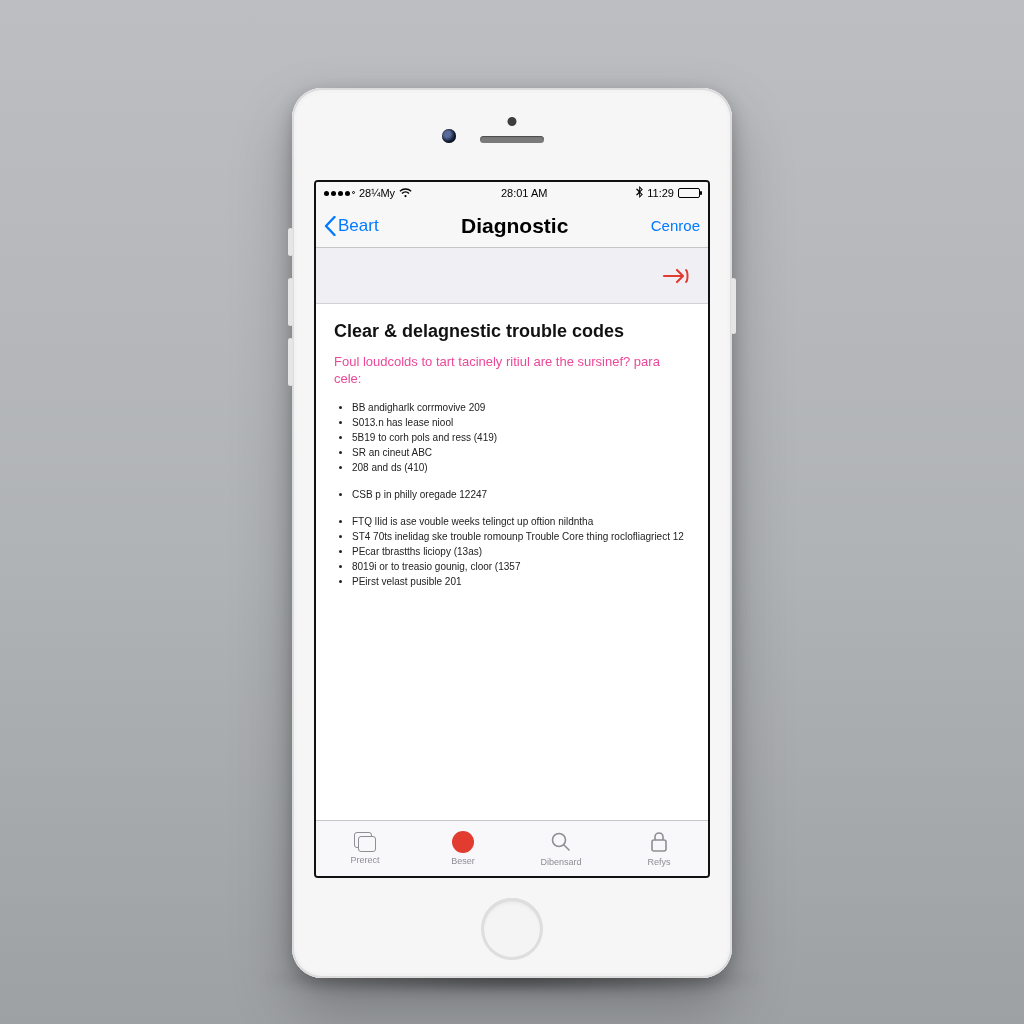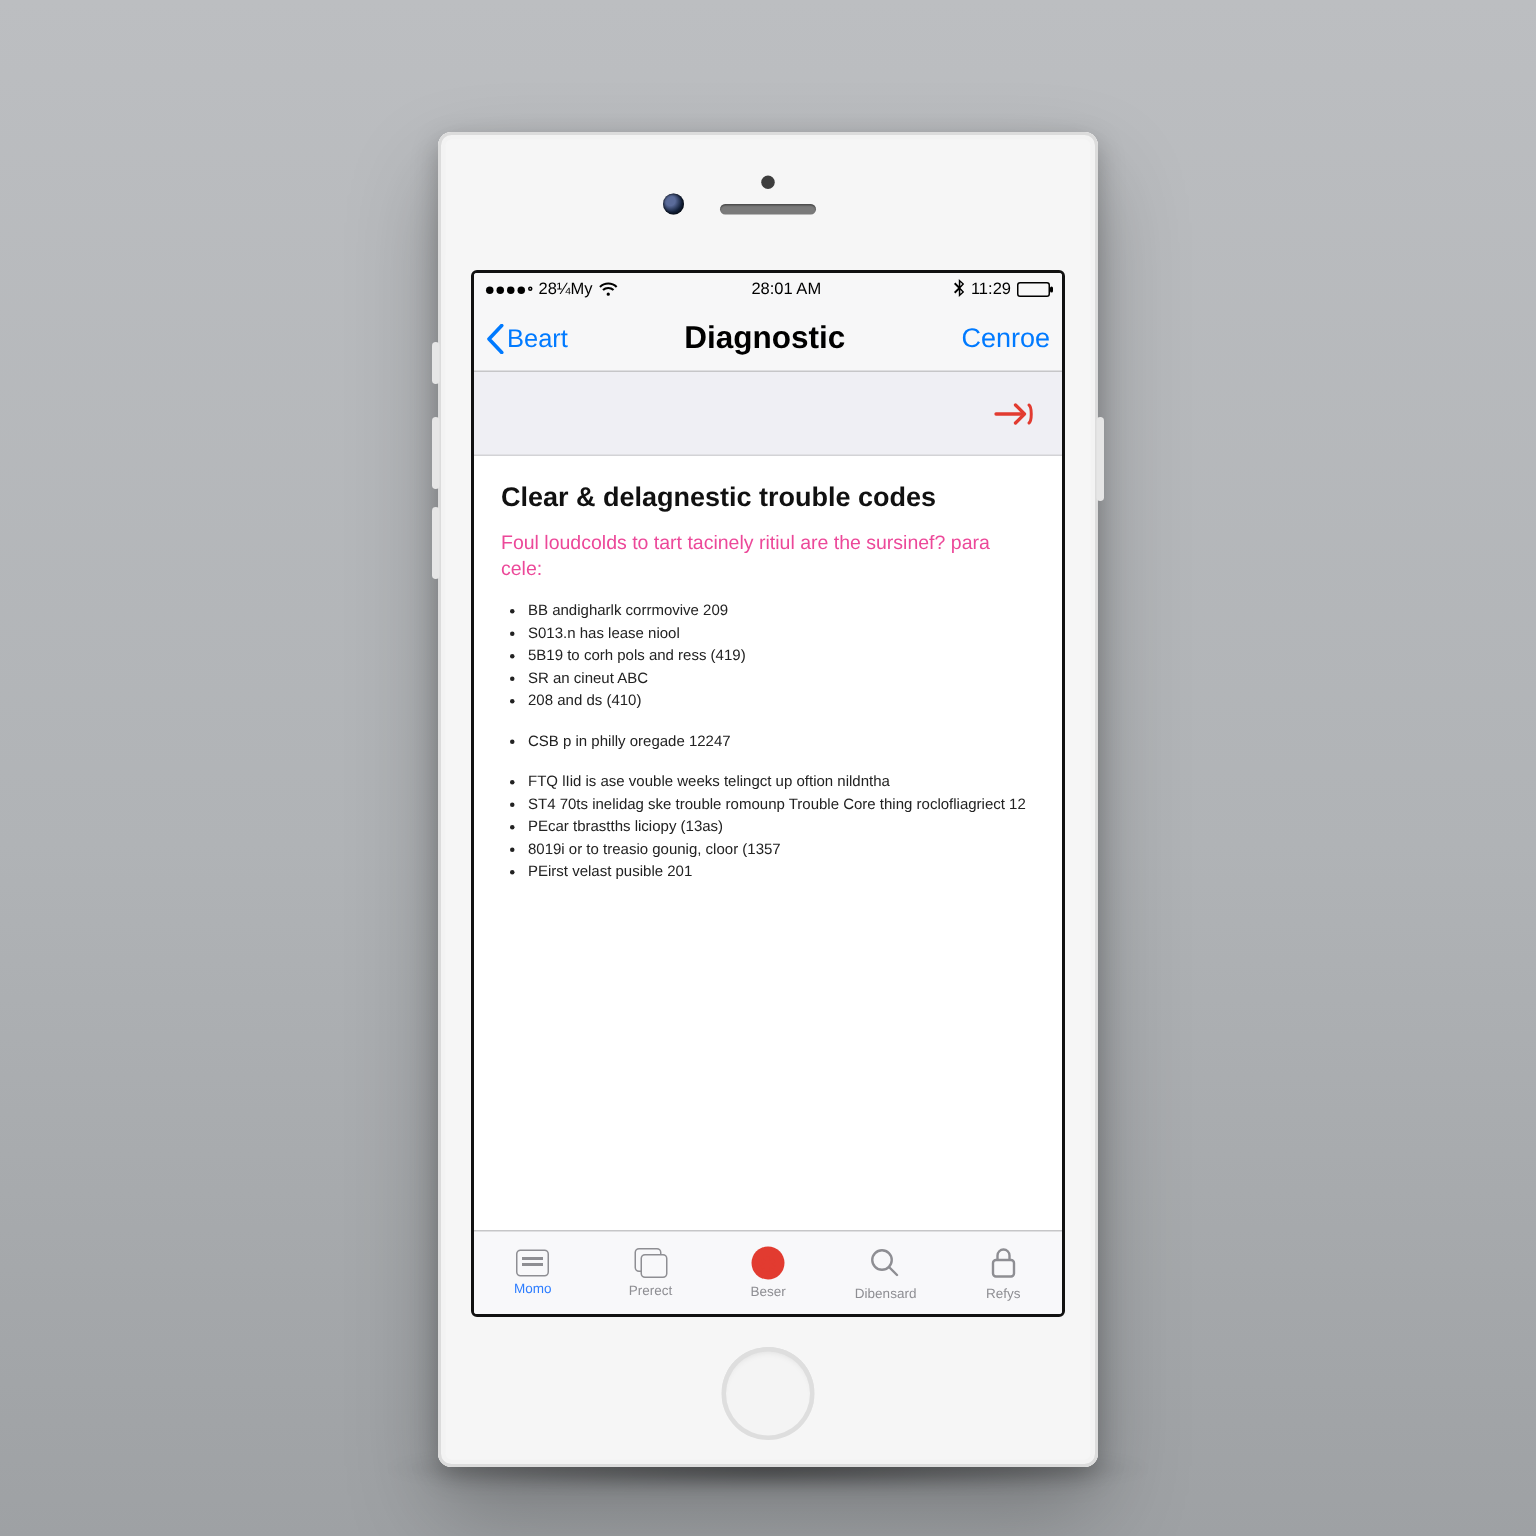--- a/index.html
+++ b/index.html
@@ -14,21 +14,21 @@
     position: absolute; bottom: 30px; left: 50%; transform: translateX(-50%);
     width: 520px; height: 30px; background: radial-gradient(ellipse, rgba(0,0,0,.35), rgba(0,0,0,0) 70%);
     filter: blur(4px);
   }
 
   
   .phone {
     position: relative;
     width: 440px; height: 890px;
     background: #f6f6f6;
-    border-radius: 9px;
+    border-radius: 30px;
     box-shadow:
       inset 0 0 0 2px #dcdcdc,
       inset 0 0 0 5px #f3f3f3,
       0 30px 60px rgba(0,0,0,.25),
       0 6px 18px rgba(0,0,0,.25);
     padding: 92px 22px 100px 22px;
     margin-top: 42px;
   }
   .side-btn { position: absolute; background: #e6e6e6; border-radius: 3px; }
   .side-btn.mute  { left: -4px; top: 140px; width: 5px; height: 28px; }
@@ -93,21 +93,21 @@
   .nav-bar {
     height: 44px; flex: 0 0 44px;
     display: flex; align-items: center; justify-content: space-between;
     padding: 0 8px;
     background: #f7f7f8;
     border-bottom: 1px solid #c6c6c8;
   }
   .nav-back { display:flex; align-items:center; color:#007aff; font-size:17px; gap:2px;justify-content:center; }
   .nav-back svg { display:block; }
   .nav-title { font-weight:600; font-size:21px; color:#000; }
-  .nav-right { color:#007aff; font-size:18px; }
+  .nav-right { color:#007aff; font-size:15px; }
 
   
   .sub-bar {
     height: 56px; flex: 0 0 56px;
     background: #efeff4;
     border-bottom: 1px solid #d3d3d6;
     display:flex; align-items:center; justify-content:flex-end;
     padding: 0 18px;
   }
   .sub-bar svg { display:block; color:#e23b30; }
@@ -238,24 +238,20 @@
       <ul>
           <li>FTQ lIid is ase vouble weeks telingct up oftion nildntha</li>
           <li>ST4 70ts inelidag ske trouble romounp Trouble Core thing roclofliagriect 12</li>
           <li>PEcar tbrastths liciopy (13as)</li>
           <li>8019i or to treasio gounig, cloor (1357</li>
           <li>PEirst velast pusible 201</li>
         </ul>
     </div>
 
     <div class="tab-bar">
-      <div class="tab active-blue">
-        <span class="tab-icon box lines"></span>
-        <span>Momo</span>
-      </div>
       <div class="tab">
         <span class="tab-icon stack"></span>
         <span>Prerect</span>
       </div>
       <div class="tab red-accent">
         <span class="tab-icon circle">✱</span>
         <span>Beser</span>
       </div>
       <div class="tab">
         <span class="tab-icon mag">

